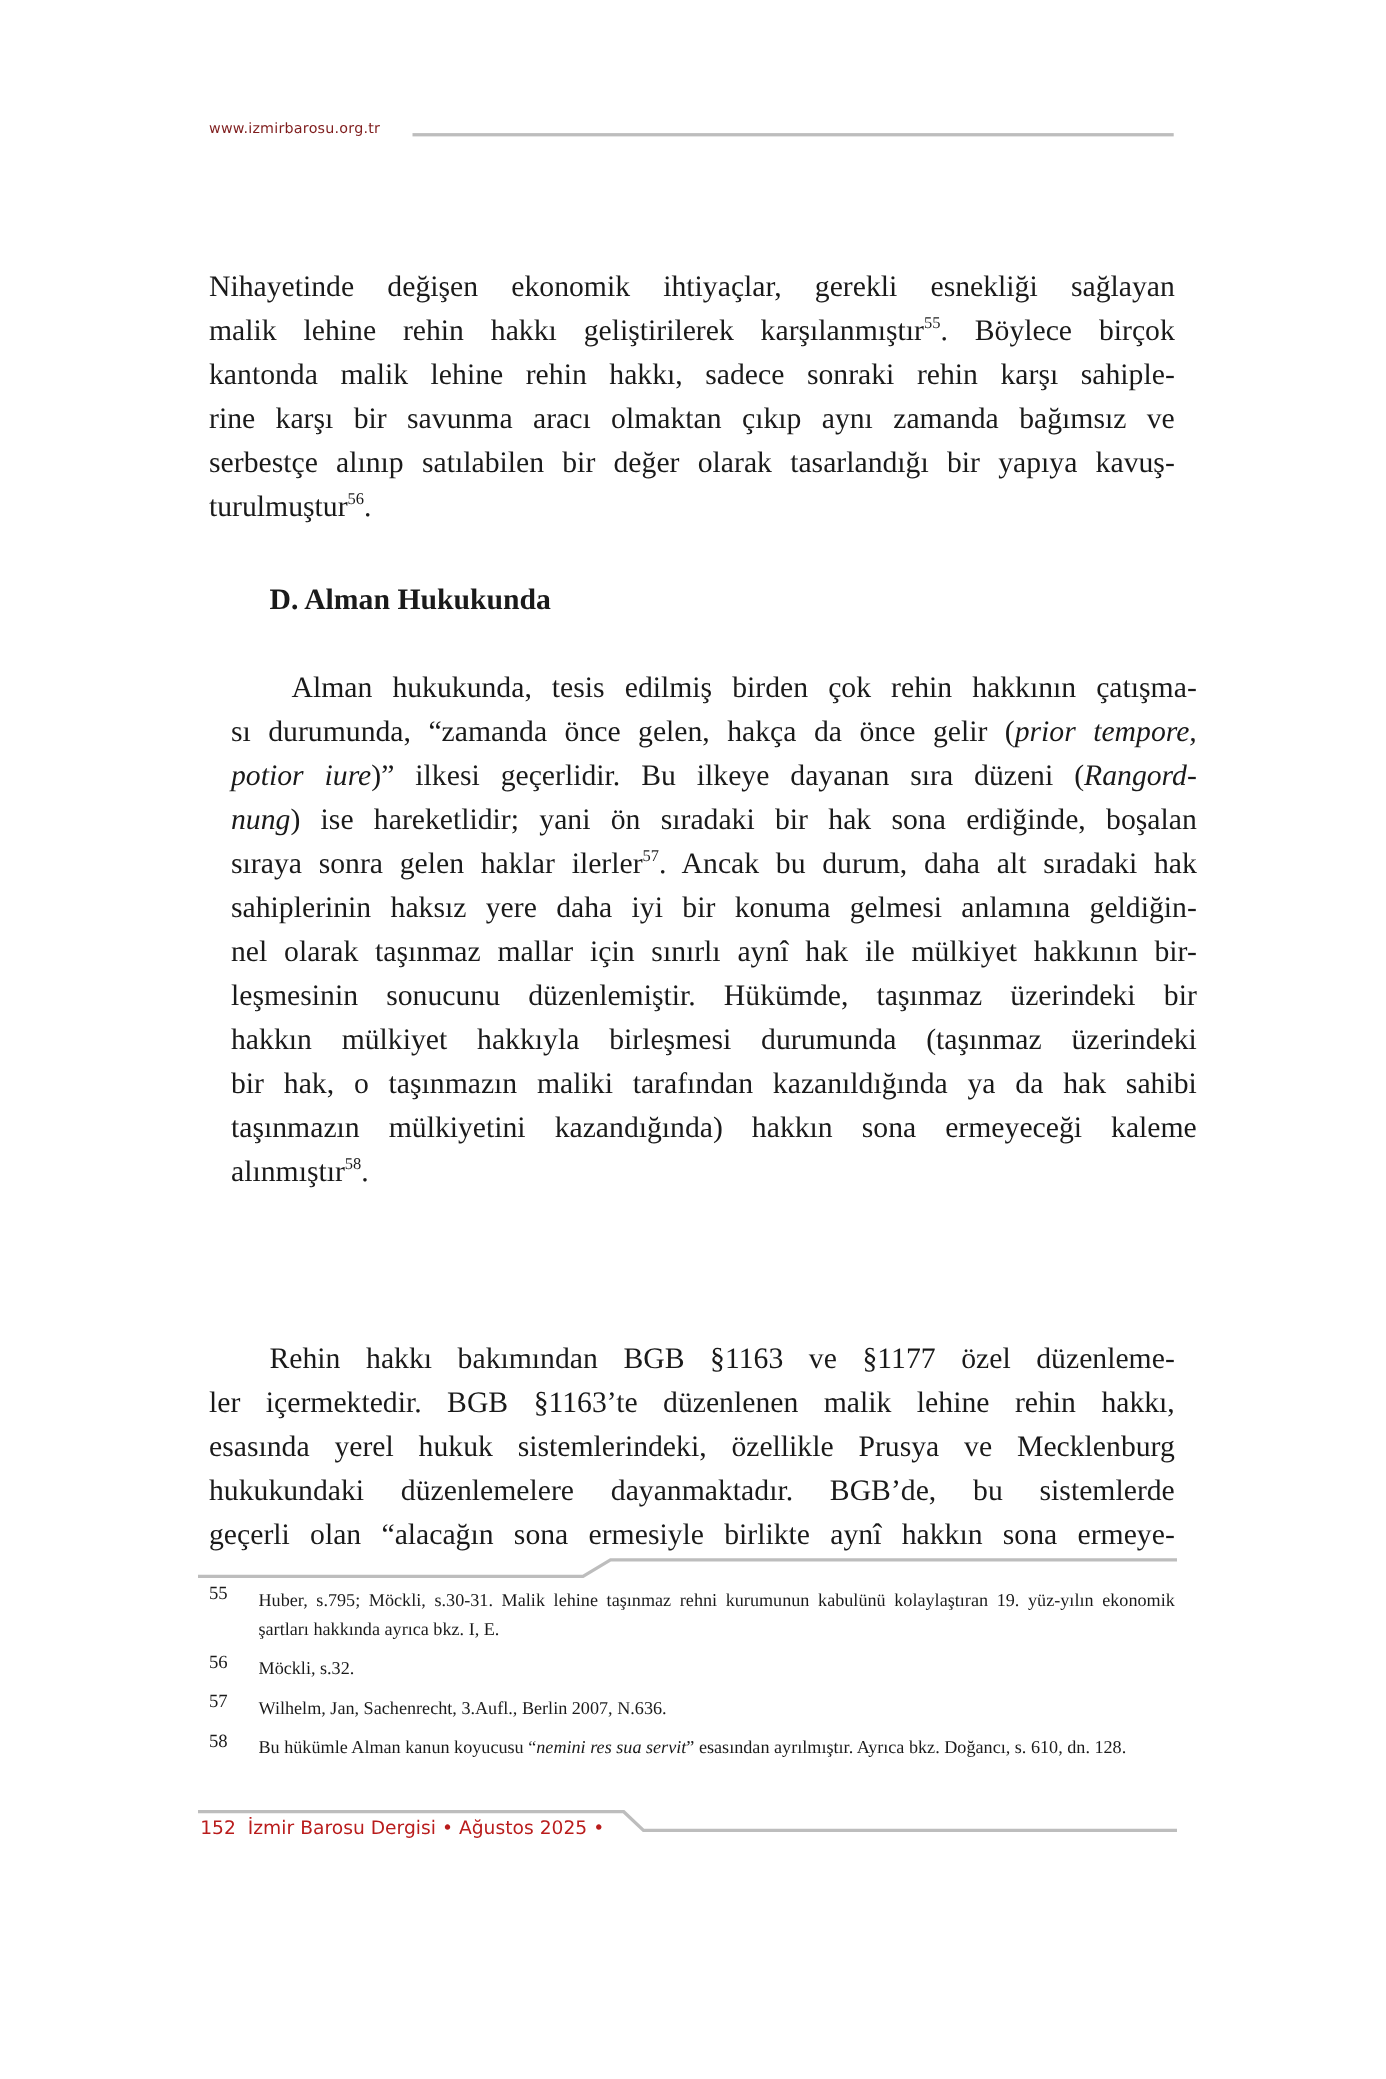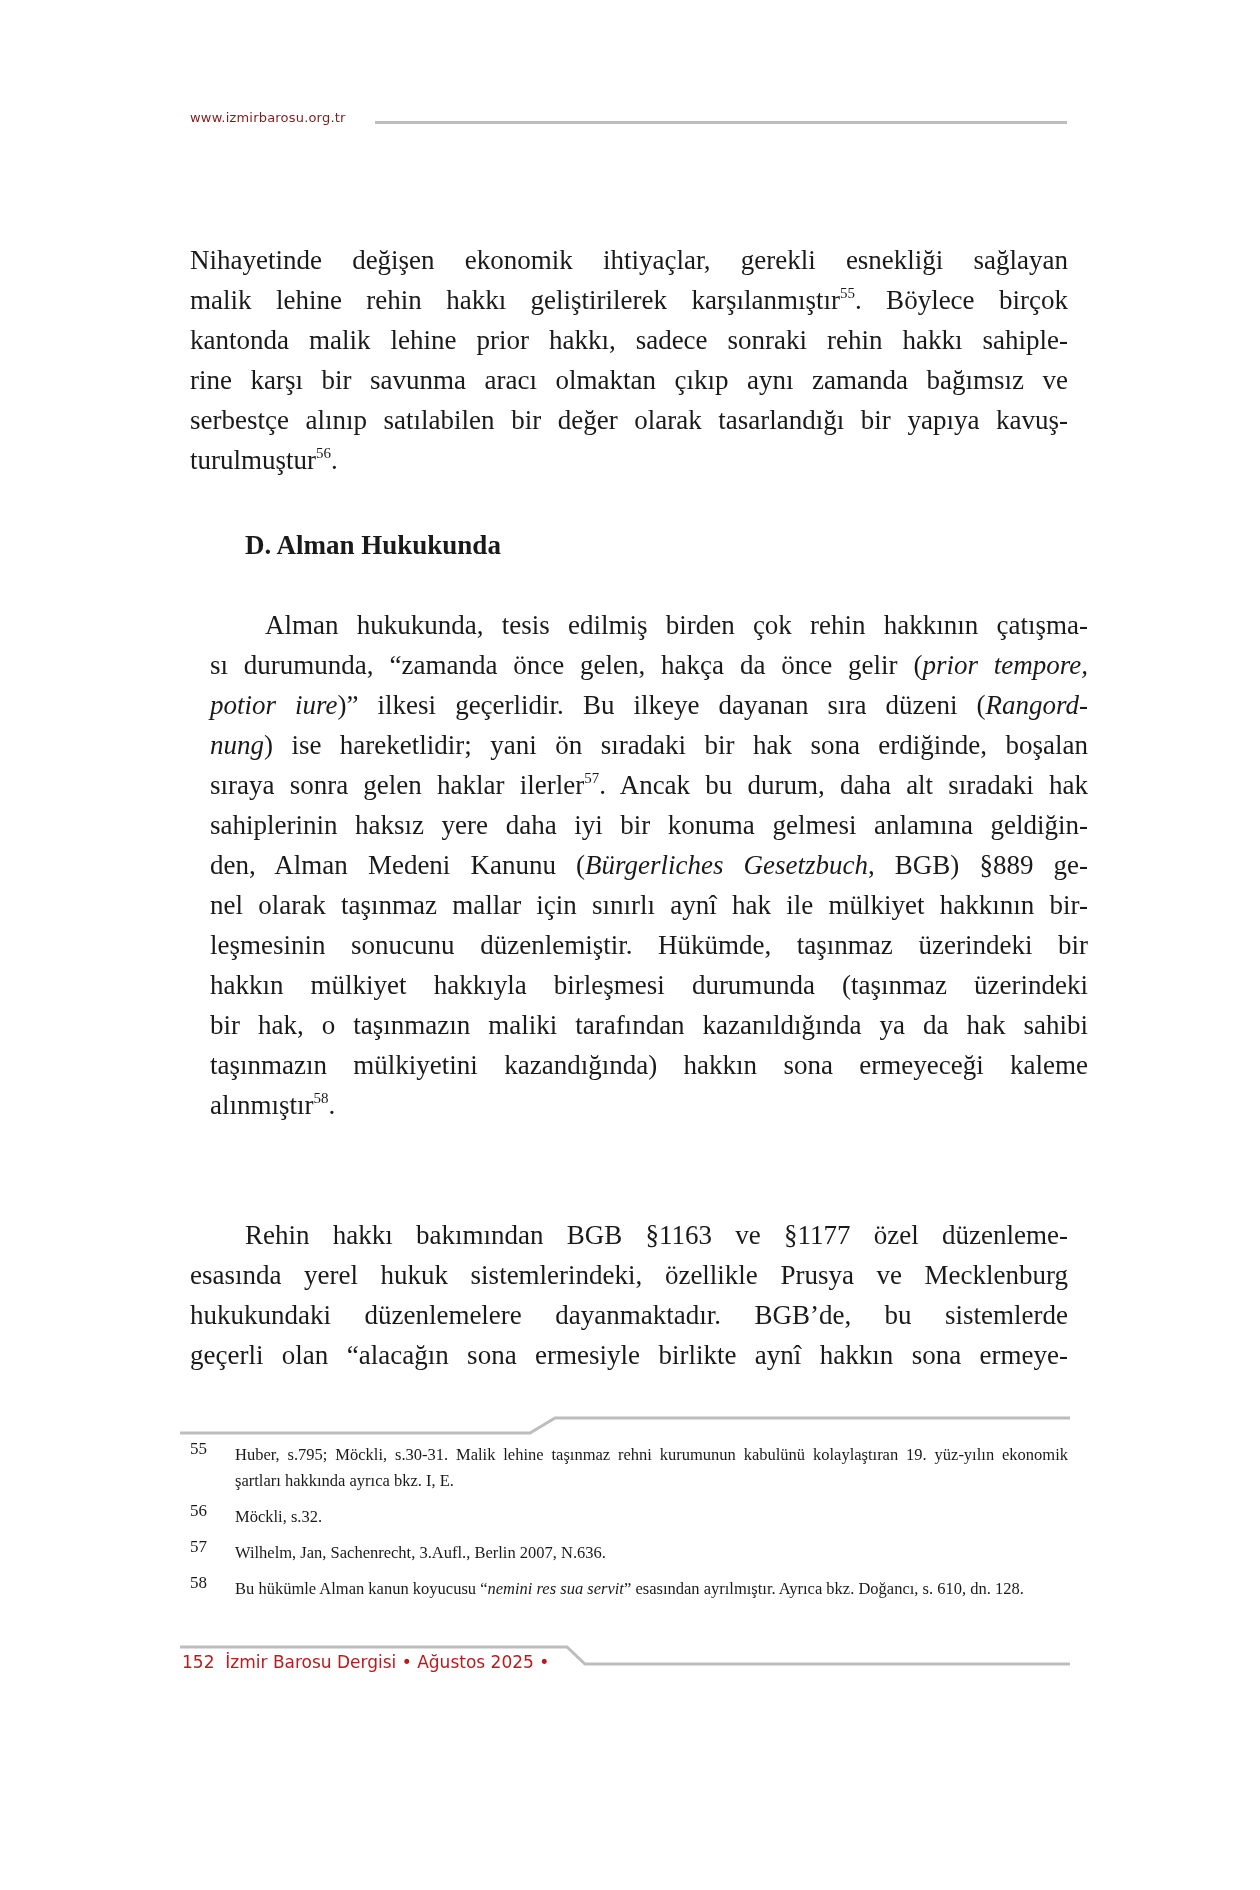--- a/index.html
+++ b/index.html
@@ -25,46 +25,46 @@
 <body>
 
 <div>
   <span class="header-url">www.izmirbarosu.org.tr</span>
   <div class="header-rule"></div>
 </div>
 
 <div class="body-block" style="top:240px;" id="p1">
     <div class="line">Nihayetinde değişen ekonomik ihtiyaçlar, gerekli esnekliği sağlayan</div>
     <div class="line">malik lehine rehin hakkı geliştirilerek karşılanmıştır<sup>55</sup>. Böylece birçok</div>
-    <div class="line">kantonda malik lehine prior hakkı, sadece sonraki rehin hakkı sahiple-</div>
+    <div class="line">kantonda malik lehine rehin hakkı, sadece sonraki rehin karşı sahiple-</div>
     <div class="line">rine karşı bir savunma aracı olmaktan çıkıp aynı zamanda bağımsız ve</div>
     <div class="line">serbestçe alınıp satılabilen bir değer olarak tasarlandığı bir yapıya kavuş-</div>
     <div class="line last">turulmuştur<sup>56</sup>.</div>
   </div>
 
 <div class="heading">D. Alman Hukukunda</div>
 
 <div class="body-block" style="top:605px;margin-left:20px;" id="p2">
     <div class="line indent">Alman hukukunda, tesis edilmiş birden çok rehin hakkının çatışma-</div>
     <div class="line">sı durumunda, “zamanda önce gelen, hakça da önce gelir (<i>prior tempore,</i></div>
     <div class="line"><i>potior iure</i>)” ilkesi geçerlidir. Bu ilkeye dayanan sıra düzeni (<i>Rangord-</i></div>
     <div class="line"><i>nung</i>) ise hareketlidir; yani ön sıradaki bir hak sona erdiğinde, boşalan</div>
     <div class="line">sıraya sonra gelen haklar ilerler<sup>57</sup>. Ancak bu durum, daha alt sıradaki hak</div>
     <div class="line">sahiplerinin haksız yere daha iyi bir konuma gelmesi anlamına geldiğin-</div>
-    <div class="line">den, Alman Medeni Kanunu (<i>Bürgerliches Gesetzbuch</i>, BGB) §889 ge-</div>
     <div class="line">nel olarak taşınmaz mallar için sınırlı aynî hak ile mülkiyet hakkının bir-</div>
     <div class="line">leşmesinin sonucunu düzenlemiştir. Hükümde, taşınmaz üzerindeki bir</div>
     <div class="line">hakkın mülkiyet hakkıyla birleşmesi durumunda (taşınmaz üzerindeki</div>
     <div class="line">bir hak, o taşınmazın maliki tarafından kazanıldığında ya da hak sahibi</div>
     <div class="line">taşınmazın mülkiyetini kazandığında) hakkın sona ermeyeceği kaleme</div>
     <div class="line last">alınmıştır<sup>58</sup>.</div>
   </div>
 
 <div class="body-block" style="top:1215px;" id="p3">
     <div class="line indent">Rehin hakkı bakımından BGB §1163 ve §1177 özel düzenleme-</div>
+    <div class="line">ler içermektedir. BGB §1163’te düzenlenen malik lehine rehin hakkı,</div>
     <div class="line">esasında yerel hukuk sistemlerindeki, özellikle Prusya ve Mecklenburg</div>
     <div class="line">hukukundaki düzenlemelere dayanmaktadır. BGB’de, bu sistemlerde</div>
     <div class="line">geçerli olan “alacağın sona ermesiyle birlikte aynî hakkın sona ermeye-</div>
   </div>
 
 <svg class="fn-sep" width="900" height="30">
   <polyline points="0,23 350,23 375,8 890,8" fill="none" stroke="#bdbdbd" stroke-width="3"></polyline>
 </svg>
 
 <div class="footnotes" id="fns">

